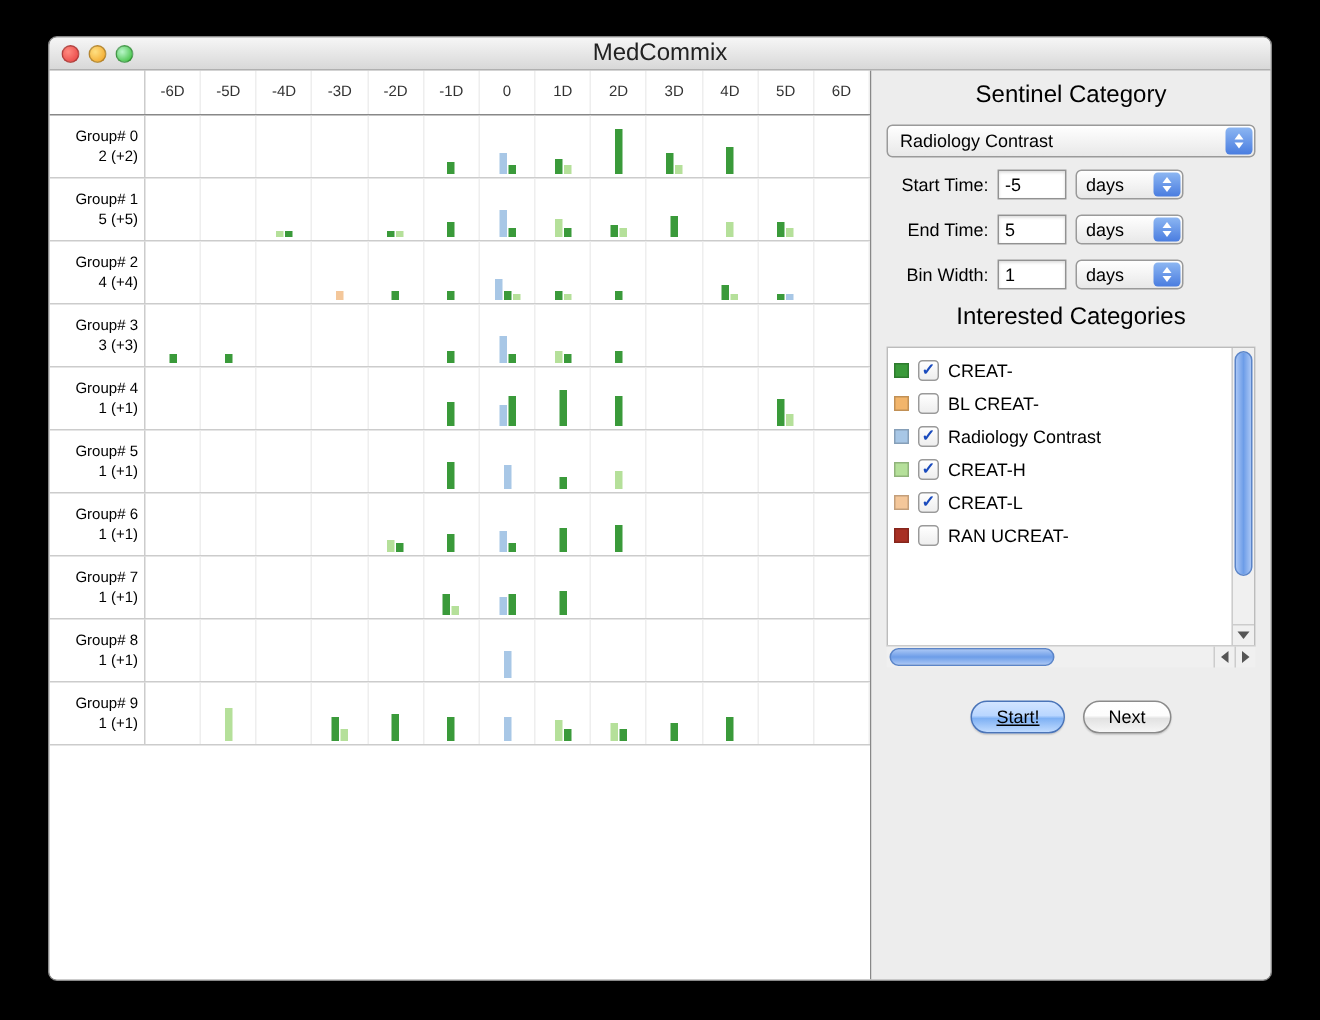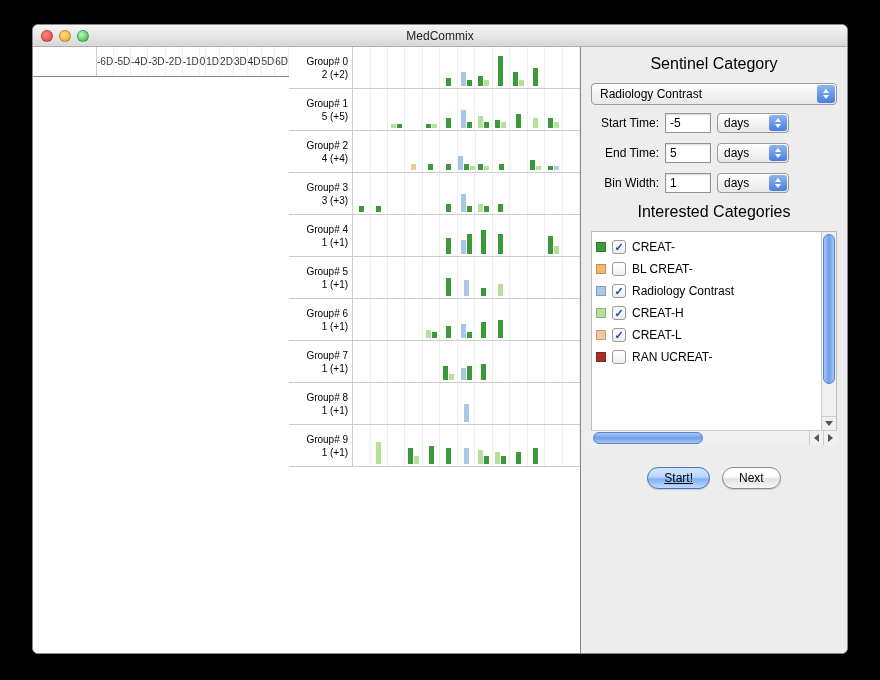--- a/index.html
+++ b/index.html
@@ -40,34 +40,34 @@
     border-radius: 50%;
     border: 1px solid rgba(0,0,0,0.25);
   }
   .tlight.red { background: radial-gradient(circle at 35% 35%, #ff8a80, #e53e3e); }
   .tlight.yel { background: radial-gradient(circle at 35% 35%, #ffe082, #f0a020); }
   .tlight.grn { background: radial-gradient(circle at 35% 35%, #b9f6ca, #2eb82e); }
   .title {
     position: absolute;
     left: 0; right: 0;
     text-align: center;
-    font-size: 12px;
+    font-size: 16px;
     color: #222;
     pointer-events: none;
   }
   .content {
     display: flex;
     height: calc(100% - 22px);
   }
   .chart-area {
     width: 548px;
     background: #fff;
     border-right: 1.5px solid #888;
     display: flex;
-    flex-direction: row;
+    flex-direction: column;
   }
   .chart-header {
     display: flex;
     height: 30px;
     border-bottom: 1px solid #888;
   }
   .rowlabel-spacer {
     width: 64px;
     border-right: 1px solid #ccc;
   }

